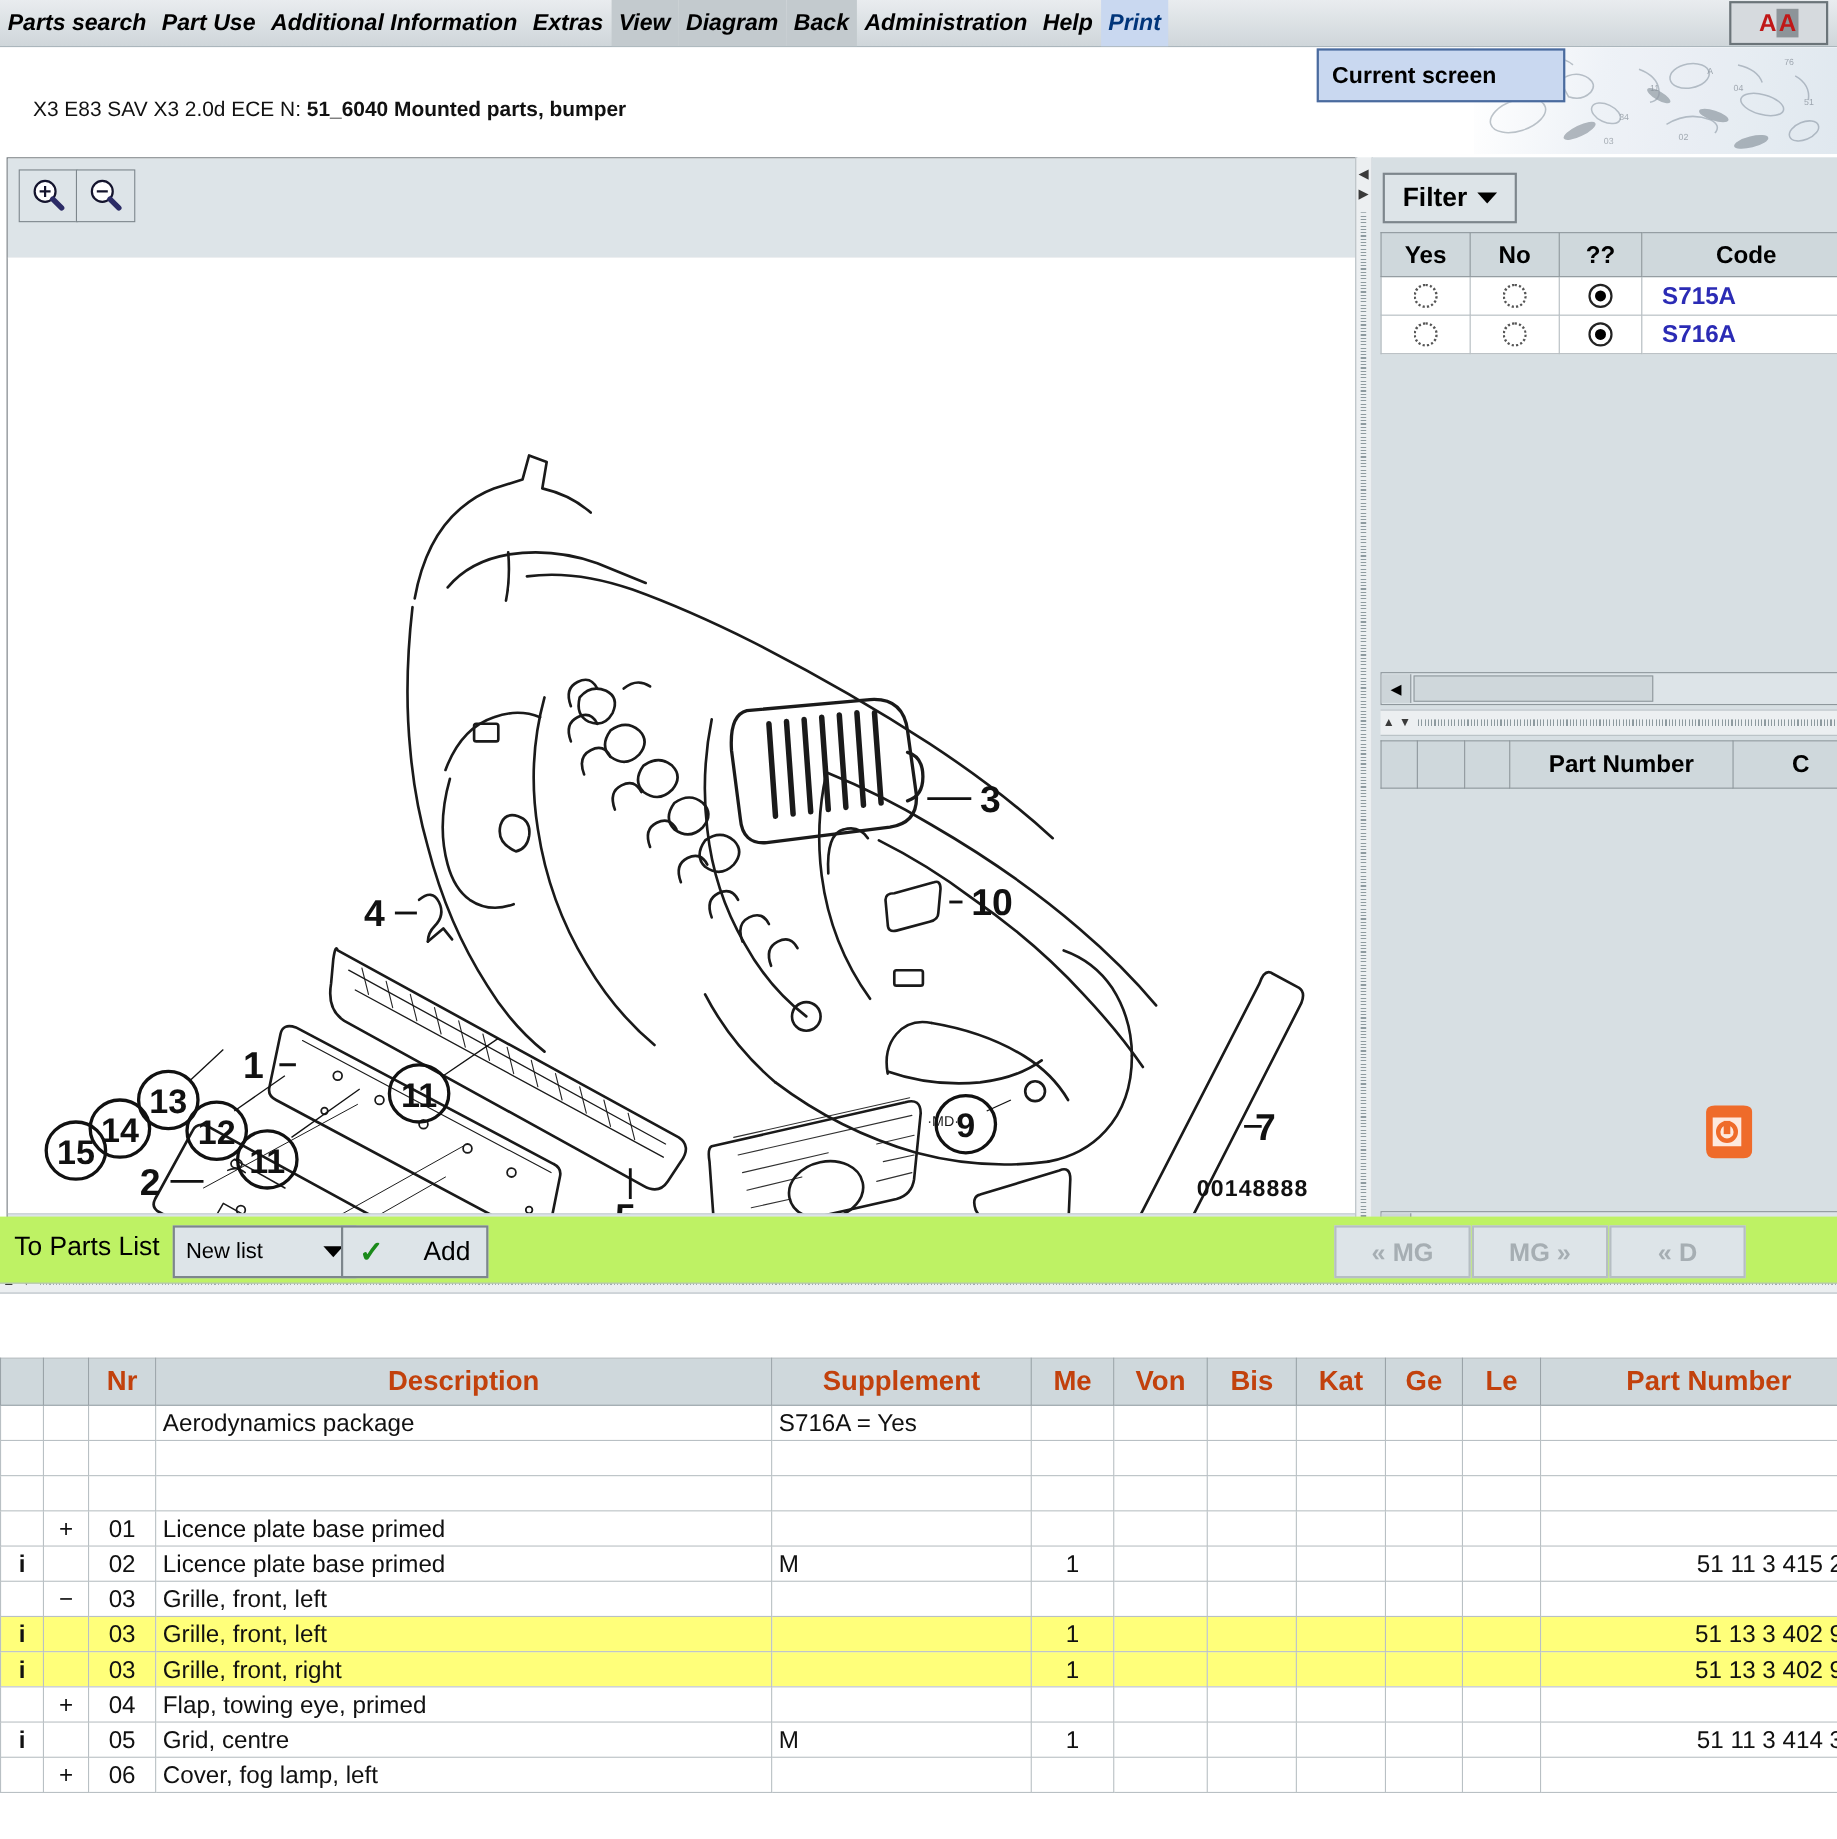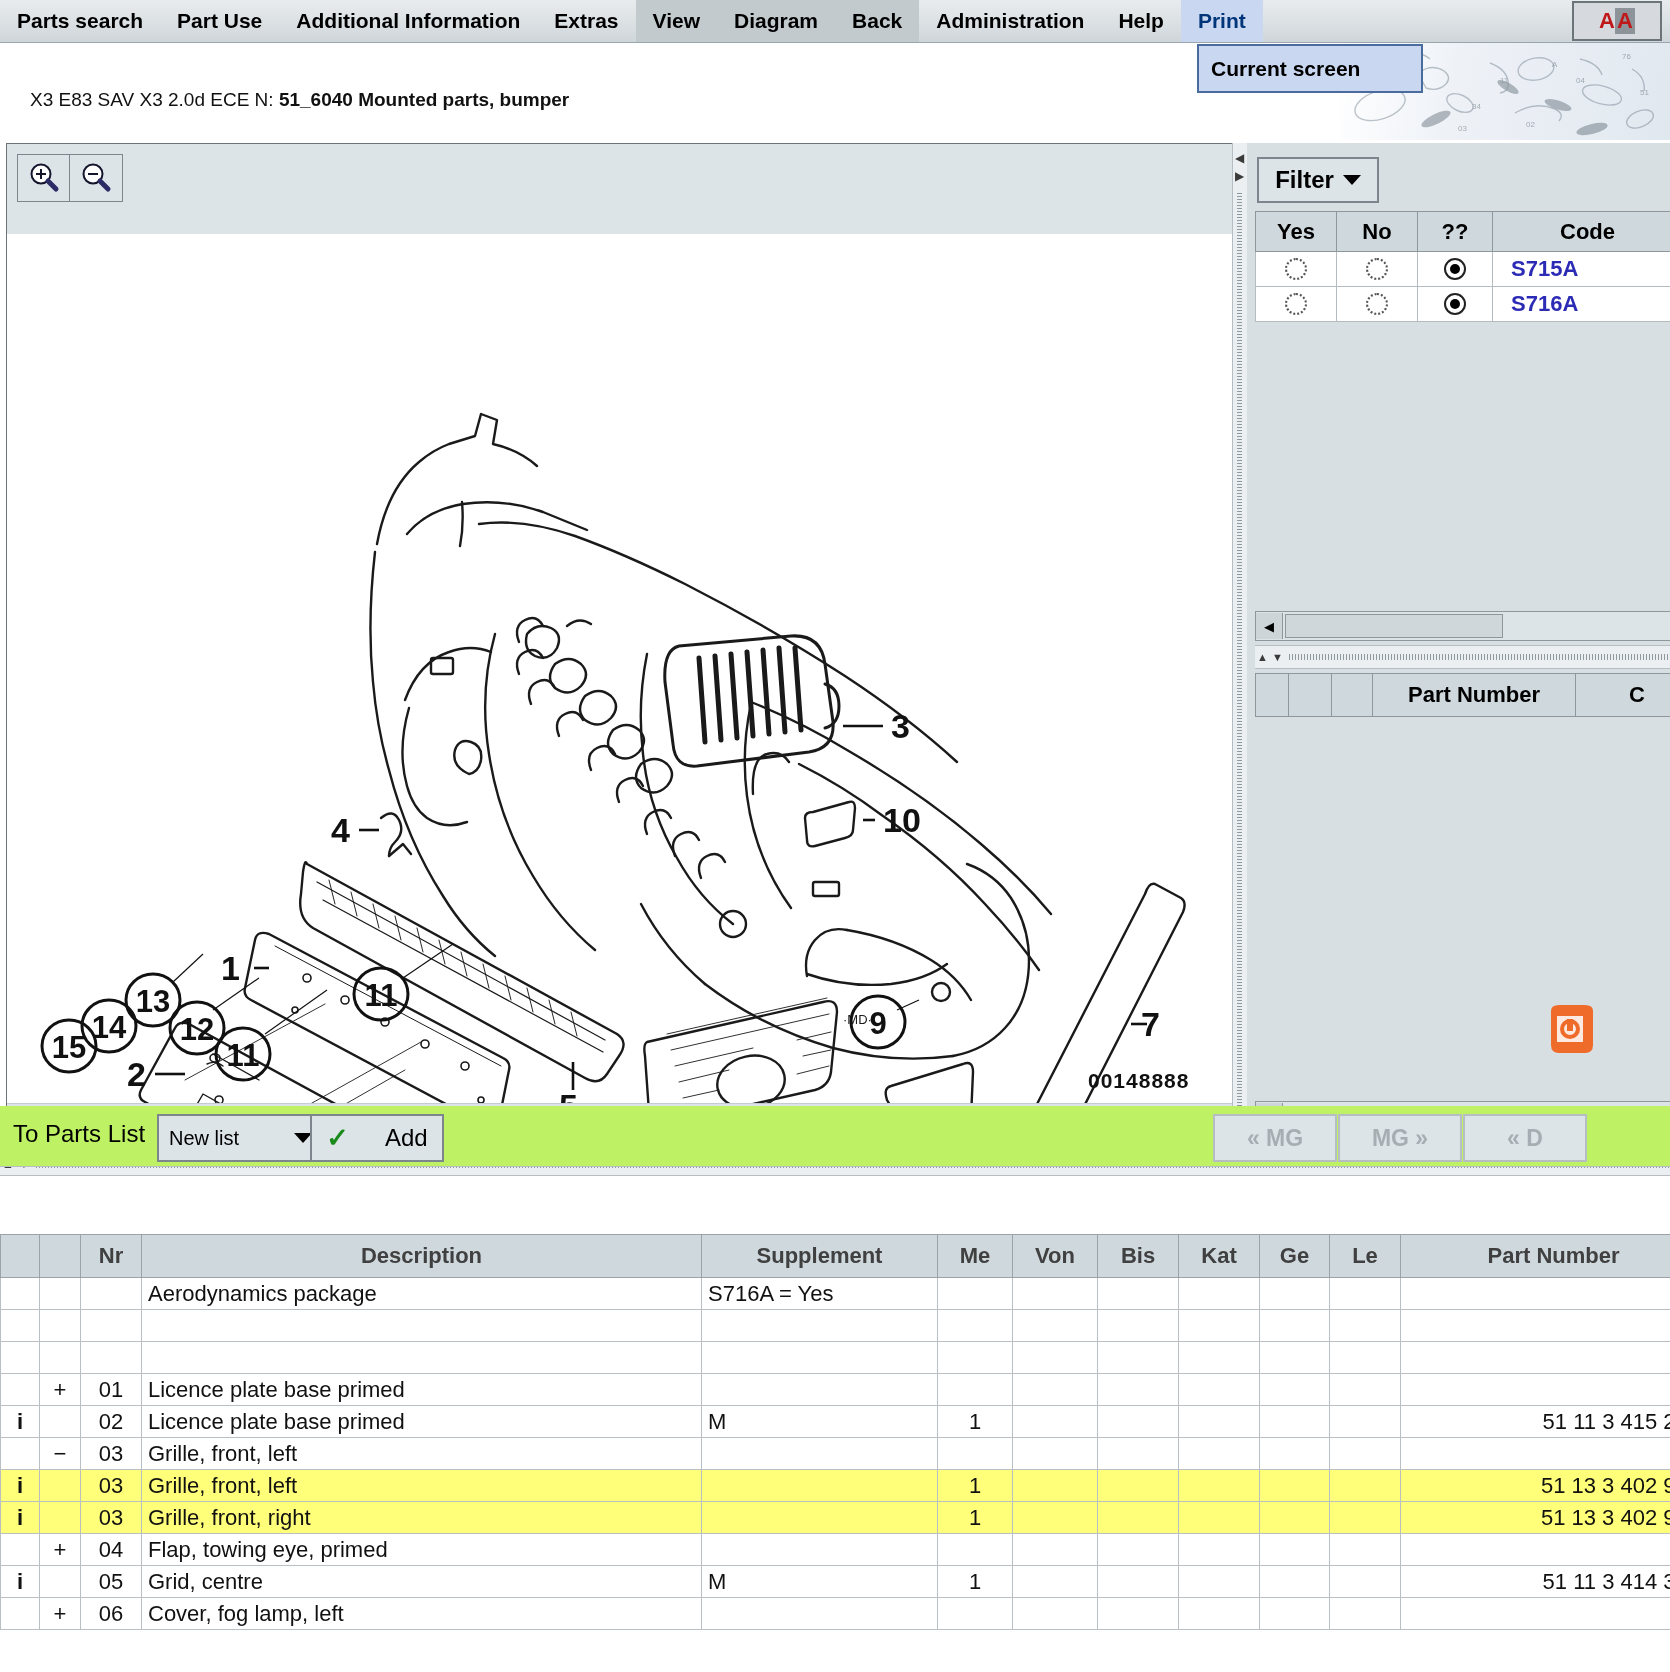--- a/index.html
+++ b/index.html
@@ -13,21 +13,21 @@
 
   
   .menubar{
     position:absolute;left:0;top:0;width:1670px;height:42px;
     background:linear-gradient(#e9ecef,#cfd6da);
     border-bottom:1px solid #9aa6ad;
     display:flex;align-items:center;
   }
   .menu-item{
     font-size:21px;font-weight:bold;color:#000;
-    padding:0 17px;height:42px;line-height:42px;white-space:nowrap;cursor:default;
+    padding:0 7px;height:42px;line-height:42px;white-space:nowrap;cursor:default;font-style:italic;
   }
   .menu-item.grp{background:#c3cace;}
   .menu-item.print{background:#c9d8f0;color:#00357a;}
   .menubar .spacer{flex:1;}
   .langbox{
     width:86px;height:36px;margin-right:8px;
     border:2px solid #6b7479;background:#d6dade;
     display:flex;align-items:center;justify-content:center;
   }
   .langbox .a1{color:#c01818;font-weight:bold;font-size:22px;}
@@ -218,21 +218,21 @@
   .navbtn.b1{left:1213px;} .navbtn.b2{left:1338px;} .navbtn.b3{left:1463px;}
 
   
   .parts-wrap{
     position:absolute;left:0;top:1234px;width:1670px;height:438px;overflow:hidden;
     background:#fff;
   }
   table.parts{border-collapse:collapse;table-layout:fixed;width:1670px;}
   table.parts th{
     background:#cfd8dc;border:1px solid #9aa3a8;height:40px;
-    font-size:22px;font-weight:bold;color:#404040;
+    font-size:25px;font-weight:bold;color:#c2410c;
   }
   table.parts td{
     border:1px solid #b9c0c4;height:31px;font-size:22px;color:#111;
     padding:0 6px;white-space:nowrap;overflow:hidden;
   }
   tr.hl td{background:#ffff7a;}
   td.c{text-align:center;}
   td.info{color:#a81d1d;font-weight:bold;text-align:center;font-size:21px;}
   td.pm{text-align:center;font-size:23px;color:#555;}
   td.pn{text-align:right;padding-right:12px;}

